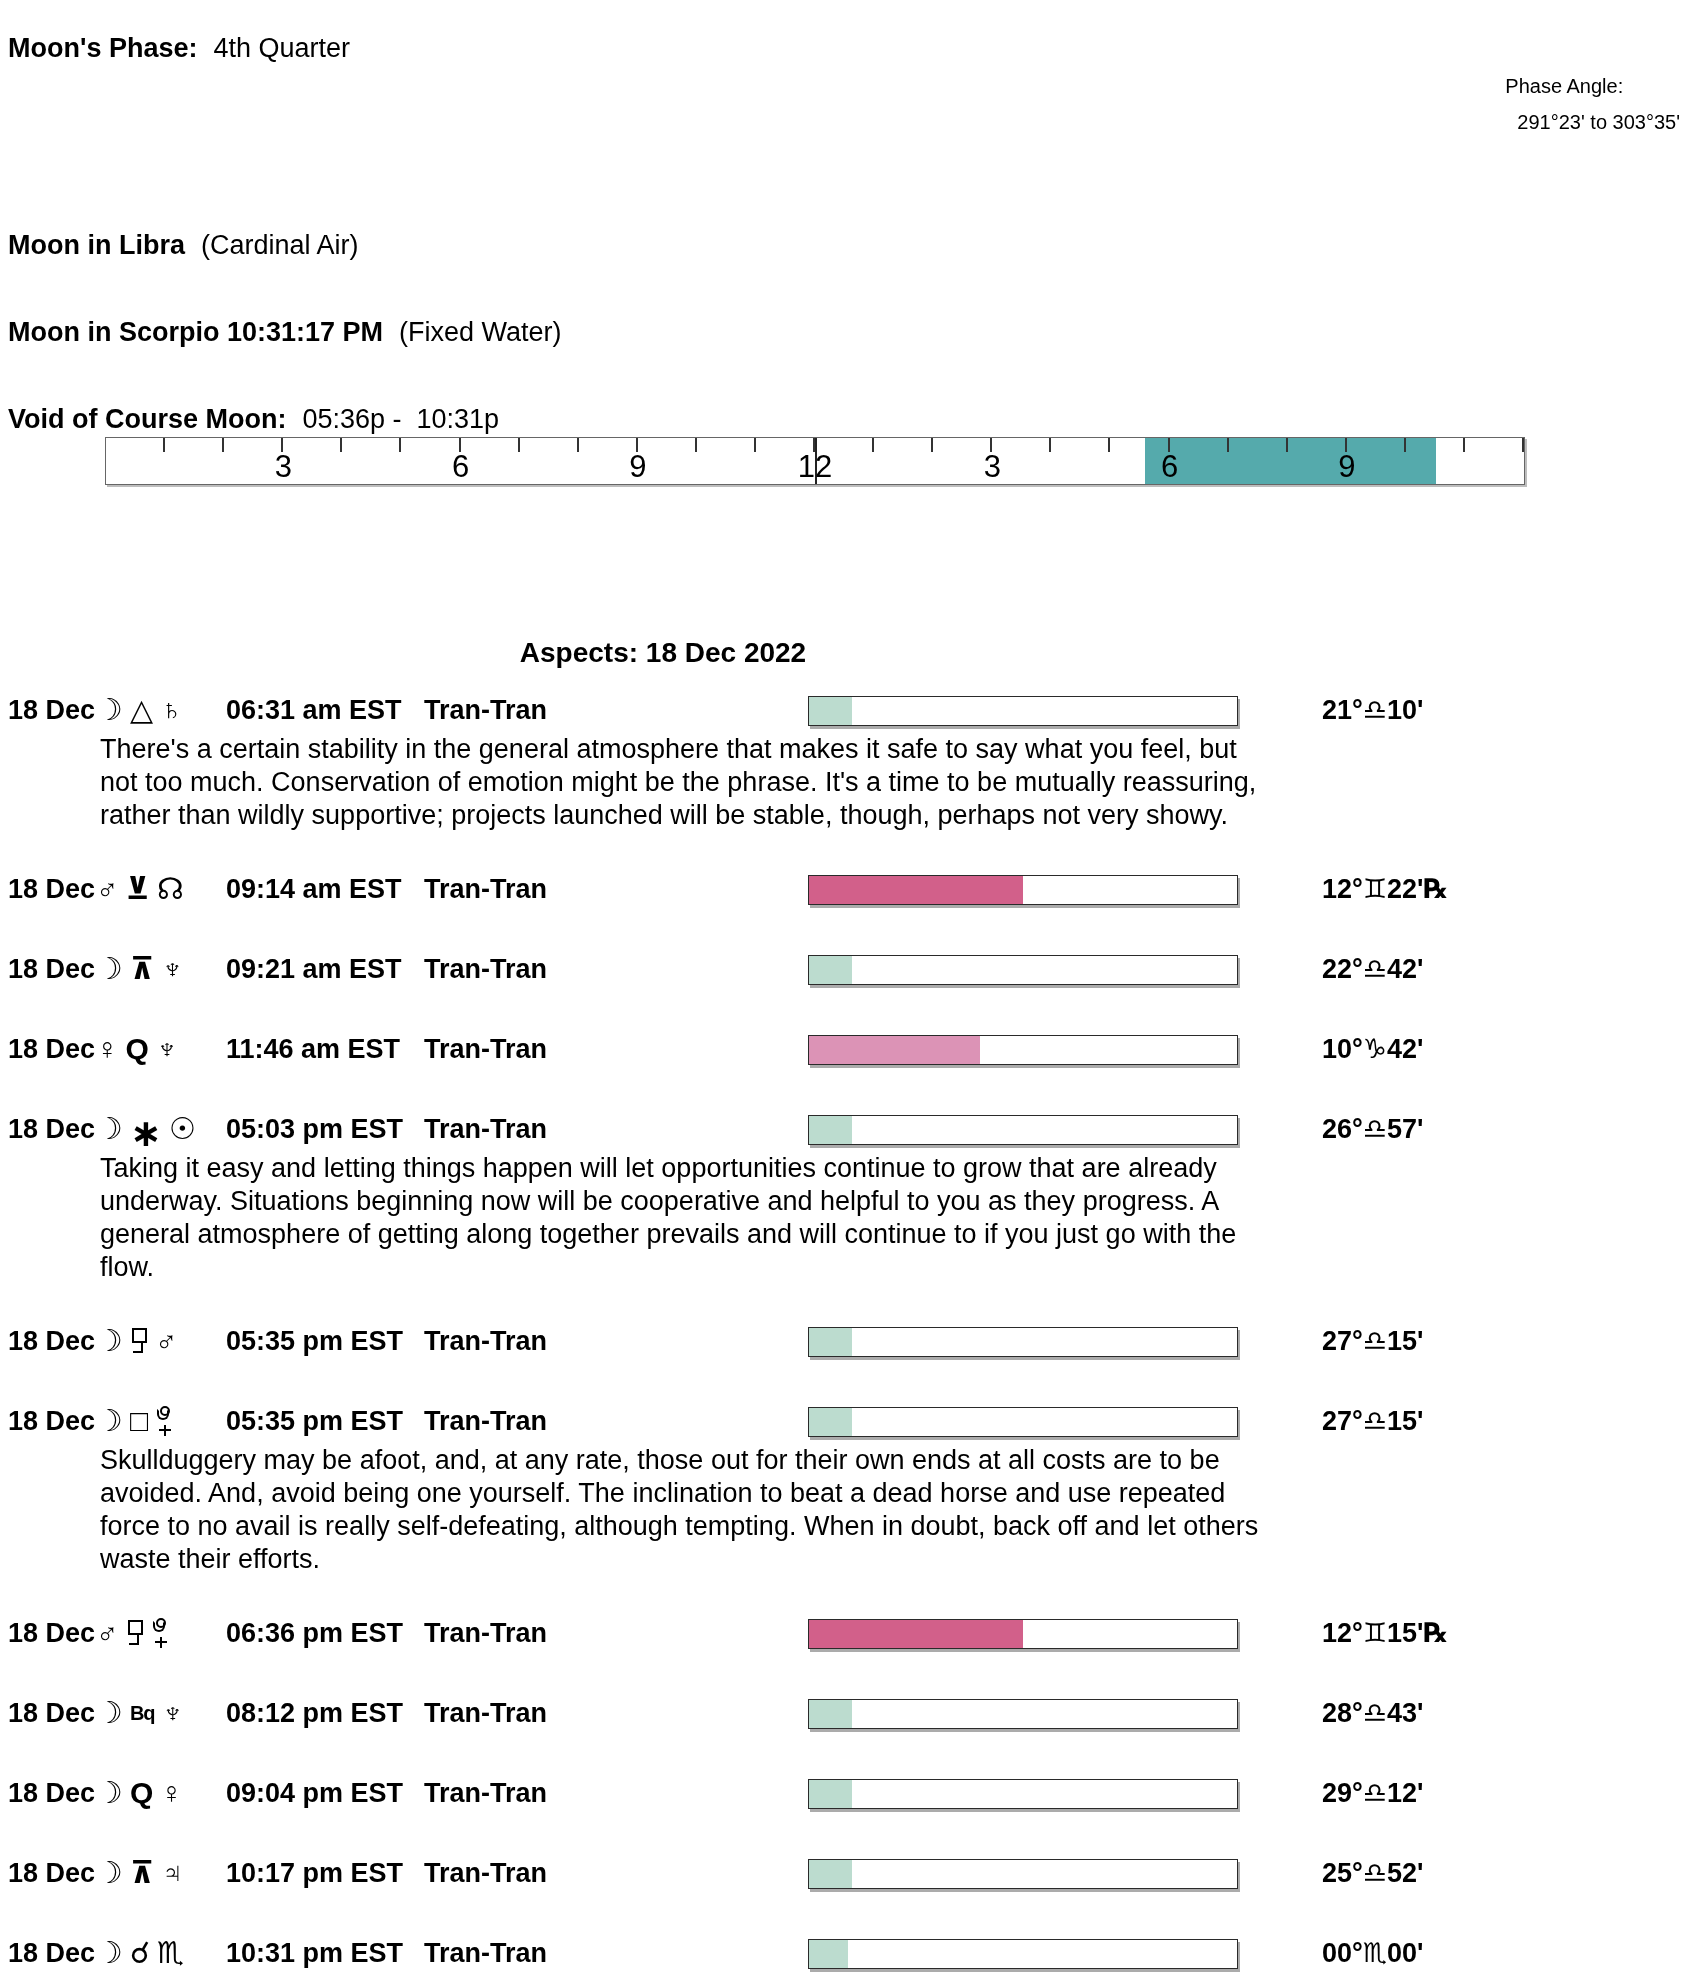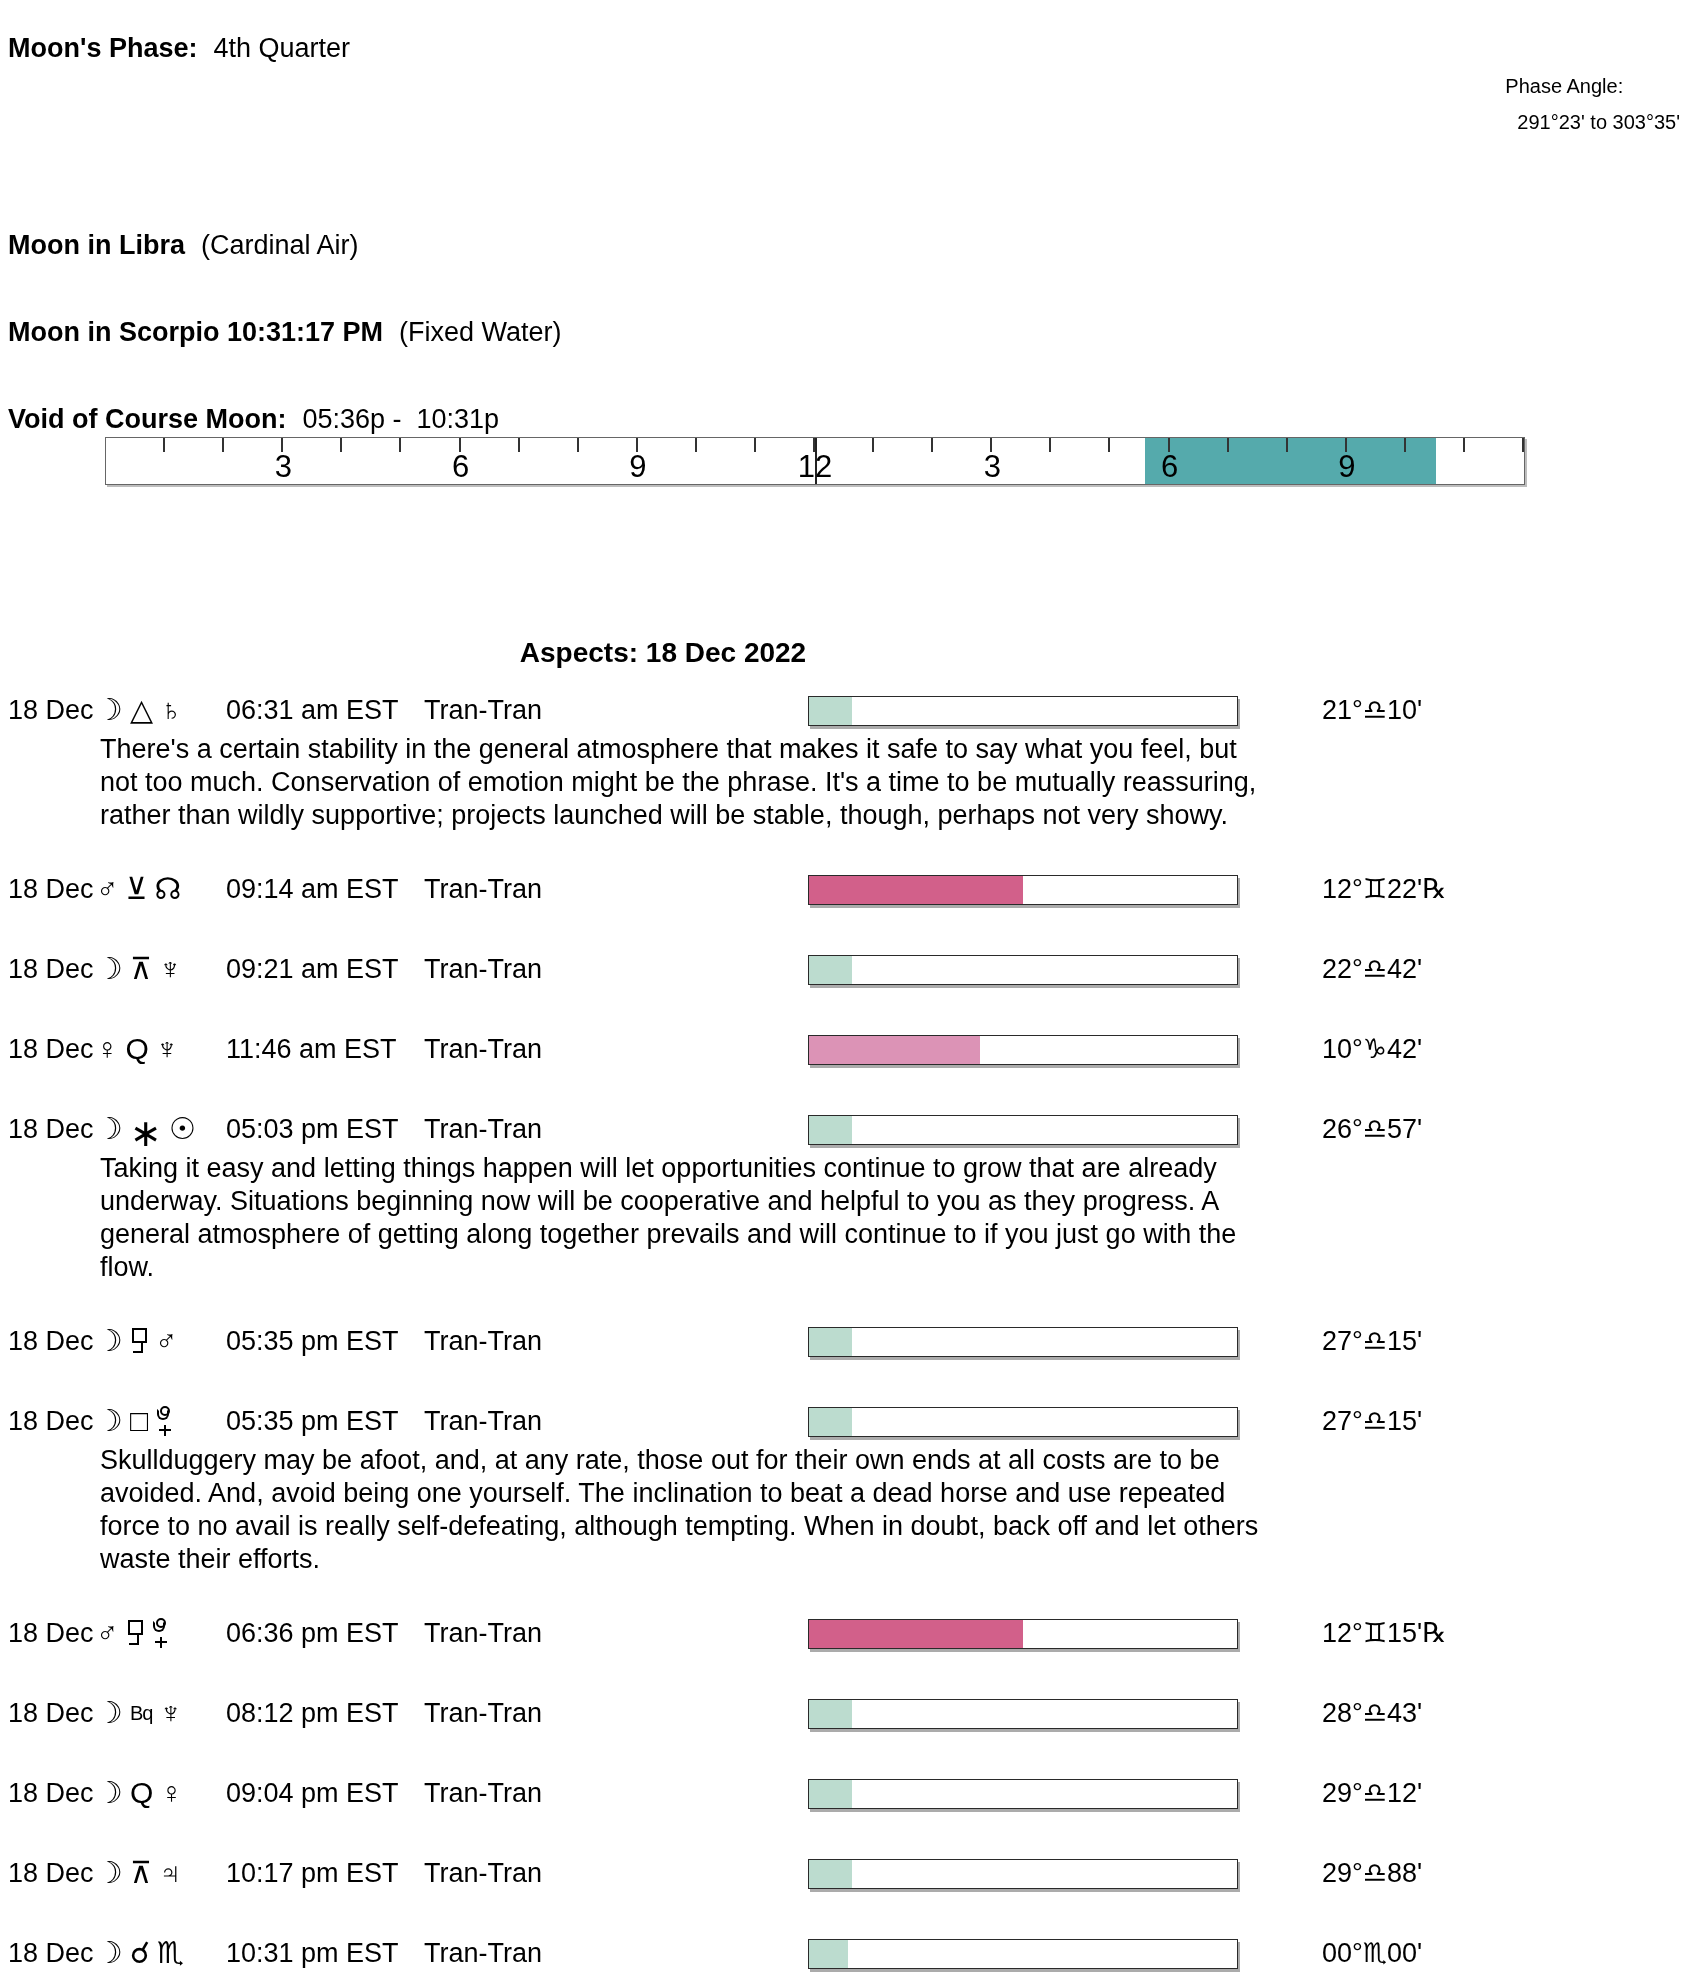--- a/index.html
+++ b/index.html
@@ -32,21 +32,21 @@
   .noon-tick{position:absolute;left:50%;top:0;bottom:0;width:2px;background:#222;z-index:2;}
   .rlabel{
     position:absolute;bottom:0px;transform:translateX(-50%);z-index:3;
     font-size:31px;line-height:34px;color:#000;
   }
 
   
   .aspects-title{width:1310px;text-align:center;font-weight:bold;font-size:28px;
     line-height:36px;margin:150px 0 22px 0;}
   .aspect-block{margin-bottom:40px;}
-  .row{display:flex;align-items:flex-start;height:40px;line-height:34px;}
+  .row{display:flex;align-items:flex-start;height:40px;line-height:34px;font-weight:bold;}
   .c-date{width:88px;flex:none;}
   .c-glyphs{width:130px;flex:none;display:flex;align-items:center;gap:7px;}
   .g{font-size:30px;line-height:34px;display:inline-block;}
   .c-time{width:198px;flex:none;}
   .c-type{width:384px;flex:none;}
   .c-bar{
     width:430px;height:30px;flex:none;box-sizing:border-box;margin-top:3px;
     border:1px solid #2a2a2a;background:#fff;box-shadow:2px 3px 0 #ababab;
   }
   .fill{display:block;height:100%;}
@@ -300,21 +300,21 @@
       <span class="c-glyphs">
         <span class="g">☽</span>
         <span class="g">⊼</span>
         <span class="g">♃</span>
       </span>
       <span class="c-time">10:17 pm EST</span>
       <span class="c-type">Tran-Tran</span>
       <span class="c-bar">
         <span class="fill" style="width: 10%; background: rgb(188, 220, 207);"></span>
       </span>
-      <span class="c-degree">29°♎88'</span>
+      <span class="c-degree">25°♎52'</span>
     </div>
 
   </div>
 
   <div class="aspect-block">
     <div class="row">
       <span class="c-date">18 Dec</span>
       <span class="c-glyphs">
         <span class="g">☽</span>
         <span class="g">☌</span>

